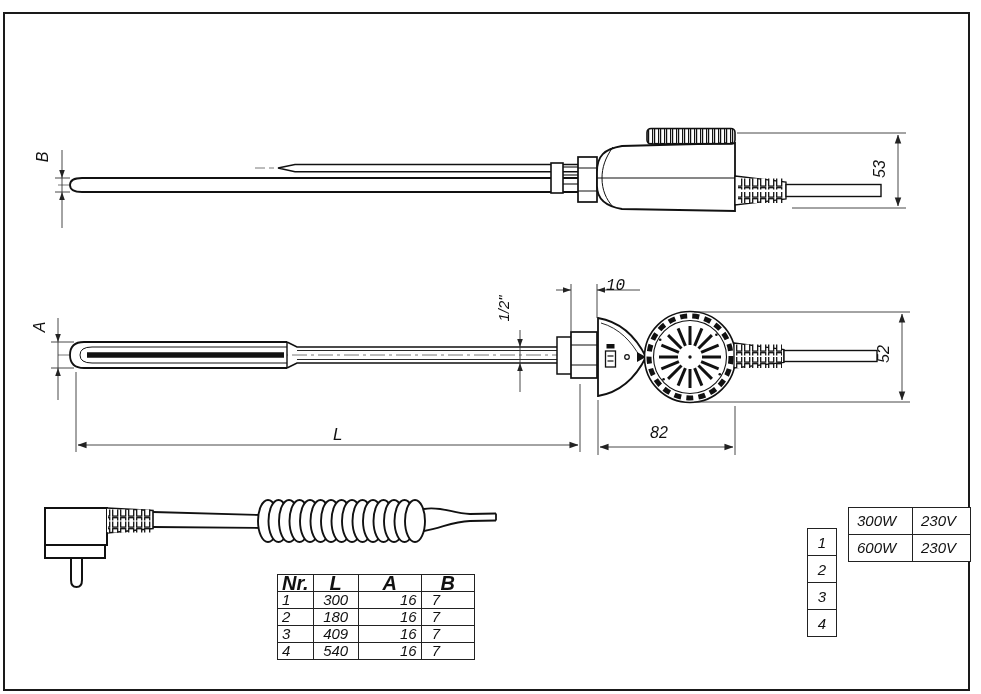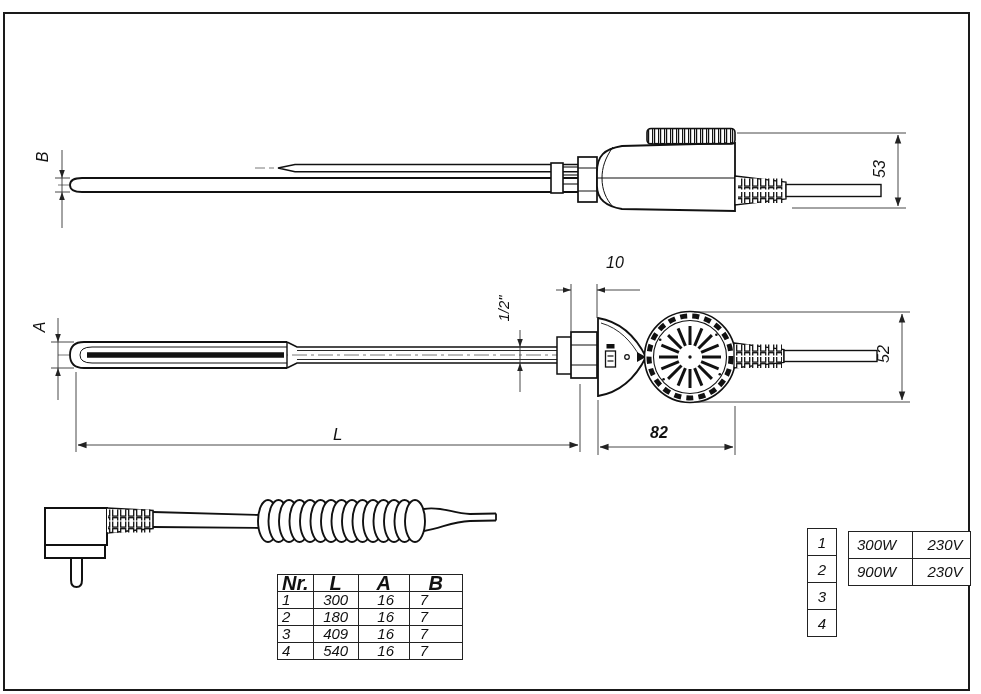--- a/index.html
+++ b/index.html
@@ -10,28 +10,28 @@
   .dimlabel{position:absolute;font-style:italic;font-size:16px;color:#111;white-space:nowrap;}
   .rot{transform:rotate(-90deg);transform-origin:center center;}
   
   table{border-collapse:collapse;position:absolute;font-style:italic;font-size:15px;color:#111;
         background:#fff;}
   #spec-table{left:277px;top:574px;}
   #spec-table th,#spec-table td{border:1.6px solid #222;height:16px;padding:0 4px;line-height:16px;}
   #spec-table th{font-weight:bold;font-size:20px;text-align:center;}
   #spec-table td.c0{width:25px;text-align:left;}
   #spec-table td.c1{width:36px;text-align:center;}
-  #spec-table td.c2{width:38px;text-align:center;padding-left:8px;}
+  #spec-table td.c2{width:38px;text-align:right;padding-left:20px;}
   #spec-table td.c3{width:38px;text-align:left;padding-left:10px;}
   #idx-table{left:807px;top:528px;}
   #idx-table td{border:1.6px solid #222;width:26px;height:24px;text-align:center;}
-  #pow-table{left:848px;top:531px;}
+  #pow-table{left:848px;top:507px;}
   #pow-table td{border:1.6px solid #222;height:24px;line-height:24px;}
   #pow-table td.w{width:54px;padding-left:8px;text-align:left;}
-  #pow-table td.v{width:48px;padding-left:8px;text-align:center;}
+  #pow-table td.v{width:48px;padding-left:8px;text-align:left;}
 </style>
 </head>
 <body>
 
 <div id="stage">
   <div id="frame"></div>
 
   <svg width="981" height="694" viewBox="0 0 981 694">
     <defs>
       <marker id="arw" viewBox="0 0 10 10" refX="9.5" refY="5" markerWidth="10" markerHeight="10" orient="auto-start-reverse">
@@ -241,24 +241,24 @@
         <path d="M424,531 C442,528 452,521.5 470,521 L496,520.5"></path>
         <line x1="496" y1="513.5" x2="496" y2="520.5"></line>
       </g>
     </g>
   </svg>
 
   <div class="dimlabel rot" style="left:38px;top:148px;">B</div>
   <div class="dimlabel rot" style="left:871px;top:160px;">53</div>
   <div class="dimlabel rot" style="left:35px;top:318px;">A</div>
   <div class="dimlabel rot" style="left:490px;top:300px;font-size:15px;">1/2"</div>
-  <div class="dimlabel" style="left:606px;top:254px;">10</div>
+  <div class="dimlabel" style="left:606px;top:277px;font-family:Liberation Mono, monospace;">10</div>
   <div class="dimlabel rot" style="left:875px;top:345px;">52</div>
   <div class="dimlabel" style="left:333px;top:425px;font-size:17px;">L</div>
-  <div class="dimlabel" style="left:650px;top:424px;font-weight:bold;">82</div>
+  <div class="dimlabel" style="left:650px;top:424px;">82</div>
 
   <table id="spec-table">
     <tbody>
         <tr>
       <th>Nr.</th>
       <th>L</th>
       <th>A</th>
       <th>B</th>
     </tr>
     <tr>
@@ -305,18 +305,18 @@
   </tbody>
     </table>
 
   <table id="pow-table">
     <tbody>
         <tr>
       <td class="w">300W</td>
       <td class="v">230V</td>
     </tr>
     <tr>
-      <td class="w">900W</td>
+      <td class="w">600W</td>
       <td class="v">230V</td>
     </tr>
   </tbody>
     </table>
 </div>
 
 </body></html>

